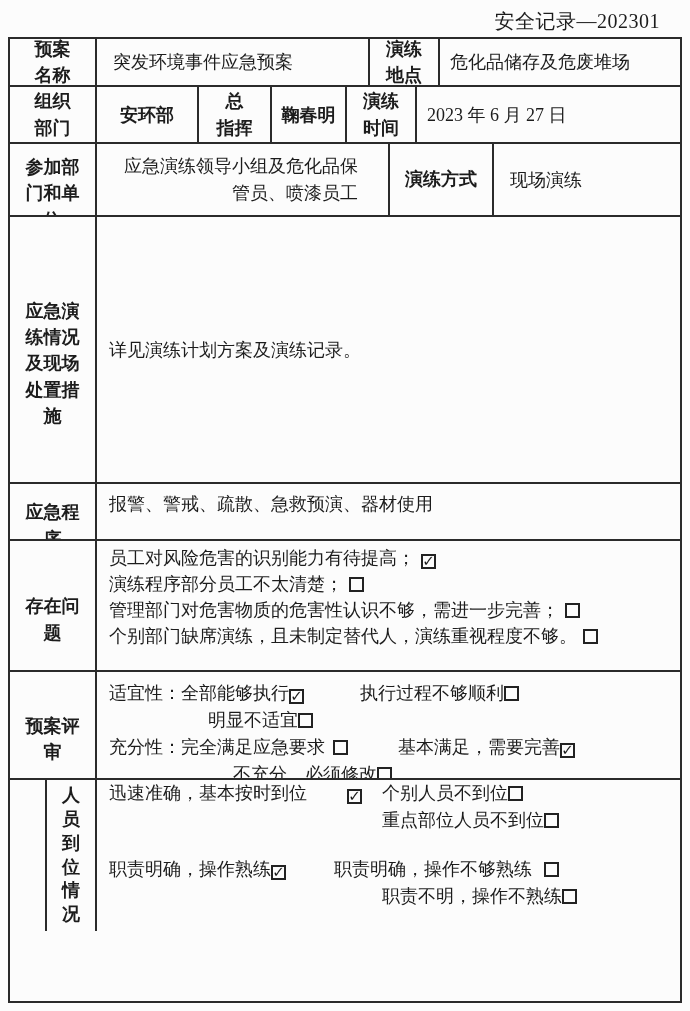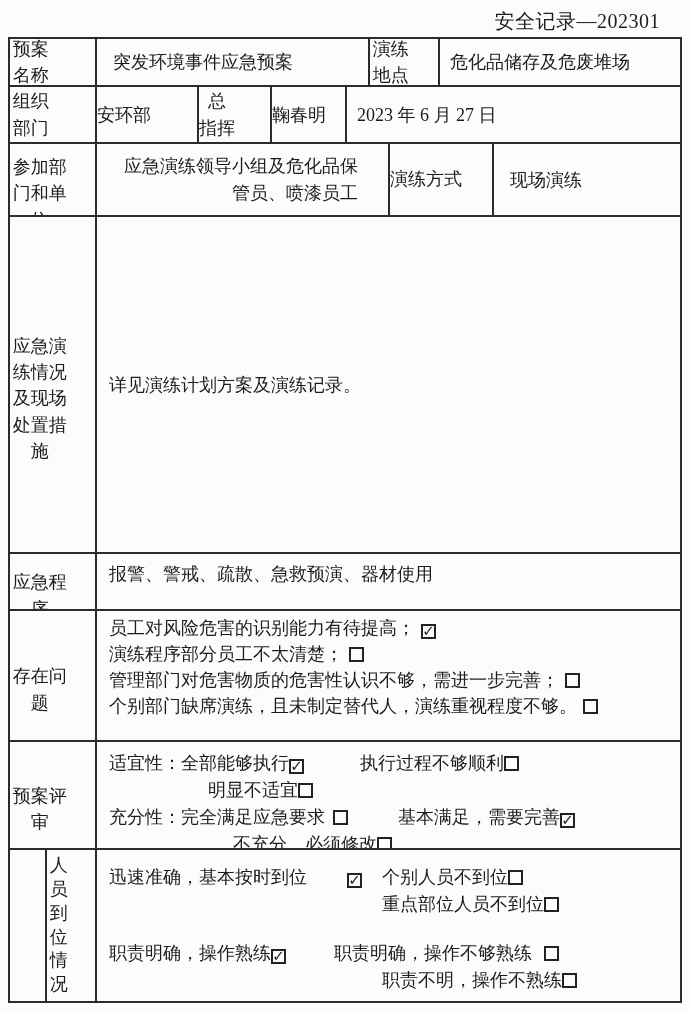--- a/index.html
+++ b/index.html
@@ -26,37 +26,37 @@
     position:absolute;left:8px;top:37px;
     width:674px;height:966px;
     border:2px solid var(--line);
     background:var(--paper);
     display:flex;flex-direction:column;
   }
   .row{display:flex;border-bottom:2px solid var(--line);flex:0 0 auto;}
   .row:last-child{border-bottom:none;}
   .cell{border-right:2px solid var(--line);overflow:hidden;}
   .cell:last-child{border-right:none;}
-  .r1{height:48px}.r2{height:57px}.r3{height:73px}.r4{height:337px}
+  .r1{height:48px}.r2{height:57px}.r3{height:73px}.r4{height:267px}
   .r5{height:57px}.r6{height:131px}.r7{height:108px}.r8{height:151px}
   .c37{width:37px}.c50{width:50px}.c70{width:70px}.c73{width:73px}
   .c87{width:87px}.c98{width:75px}.c102{width:102px}.c104{width:104px}
   .c273{width:273px}.c293{width:293px}
   .grow{flex:1 1 auto}
-  .label{display:flex;align-items:center;justify-content:flex-start;text-align:center;}
+  .label{display:flex;align-items:center;justify-content:center;text-align:center;font-weight:bold;}
   .lbl{display:inline-block;line-height:1.45;}
   .w1{width:1.3em;line-height:1.32;}
   .w2{width:2.3em;}
   .w3{width:3.3em;margin-top:28px;}
   .vmid{display:flex;align-items:center;text-align:right;}
   .pl10{padding-left:10px}.pl12{padding-left:12px}.pl16{padding-left:16px}
   .pre{white-space:pre-line;}
   .participants{padding:0 30px 0 14px;text-indent:8px;line-height:1.45;}
   .block{display:block;}
-  .pt8{padding-top:8px}.pt4{padding-top:4px}.pt14{padding-top:14px}
+  .pt8{padding-top:8px}.pt4{padding-top:4px}.pt14{}
   .lines{line-height:27px;}
   .lines6{line-height:26px;}
   .cb{
     display:inline-flex;align-items:center;justify-content:center;
     width:15px;height:15px;
     border:2px solid #222;
     font-family:"DejaVu Sans",sans-serif;
     font-size:15px;font-weight:bold;line-height:1;
     vertical-align:-2px;
     background:transparent;
@@ -88,20 +88,23 @@
   <div class="row r2">
     <div class="cell label c87">
       <span class="lbl w2">组织部门</span>
     </div>
     <div class="cell label c102">安环部</div>
     <div class="cell label c73">
       <span class="lbl pre">总
 指挥</span>
     </div>
     <div class="cell label c98">鞠春明</div>
+    <div class="cell label c70">
+      <span class="lbl w2">演练时间</span>
+    </div>
     <div class="cell vmid pl10 grow">2023 年 6 月 27 日</div>
   </div>
 
   <div class="row r3">
     <div class="cell label c87">
       <span class="lbl w3">参加部门和单位</span>
     </div>
     <div class="cell vmid c293">
       <div class="participants">应急演练领导小组及危化品保管员、喷漆员工</div>
     </div>

